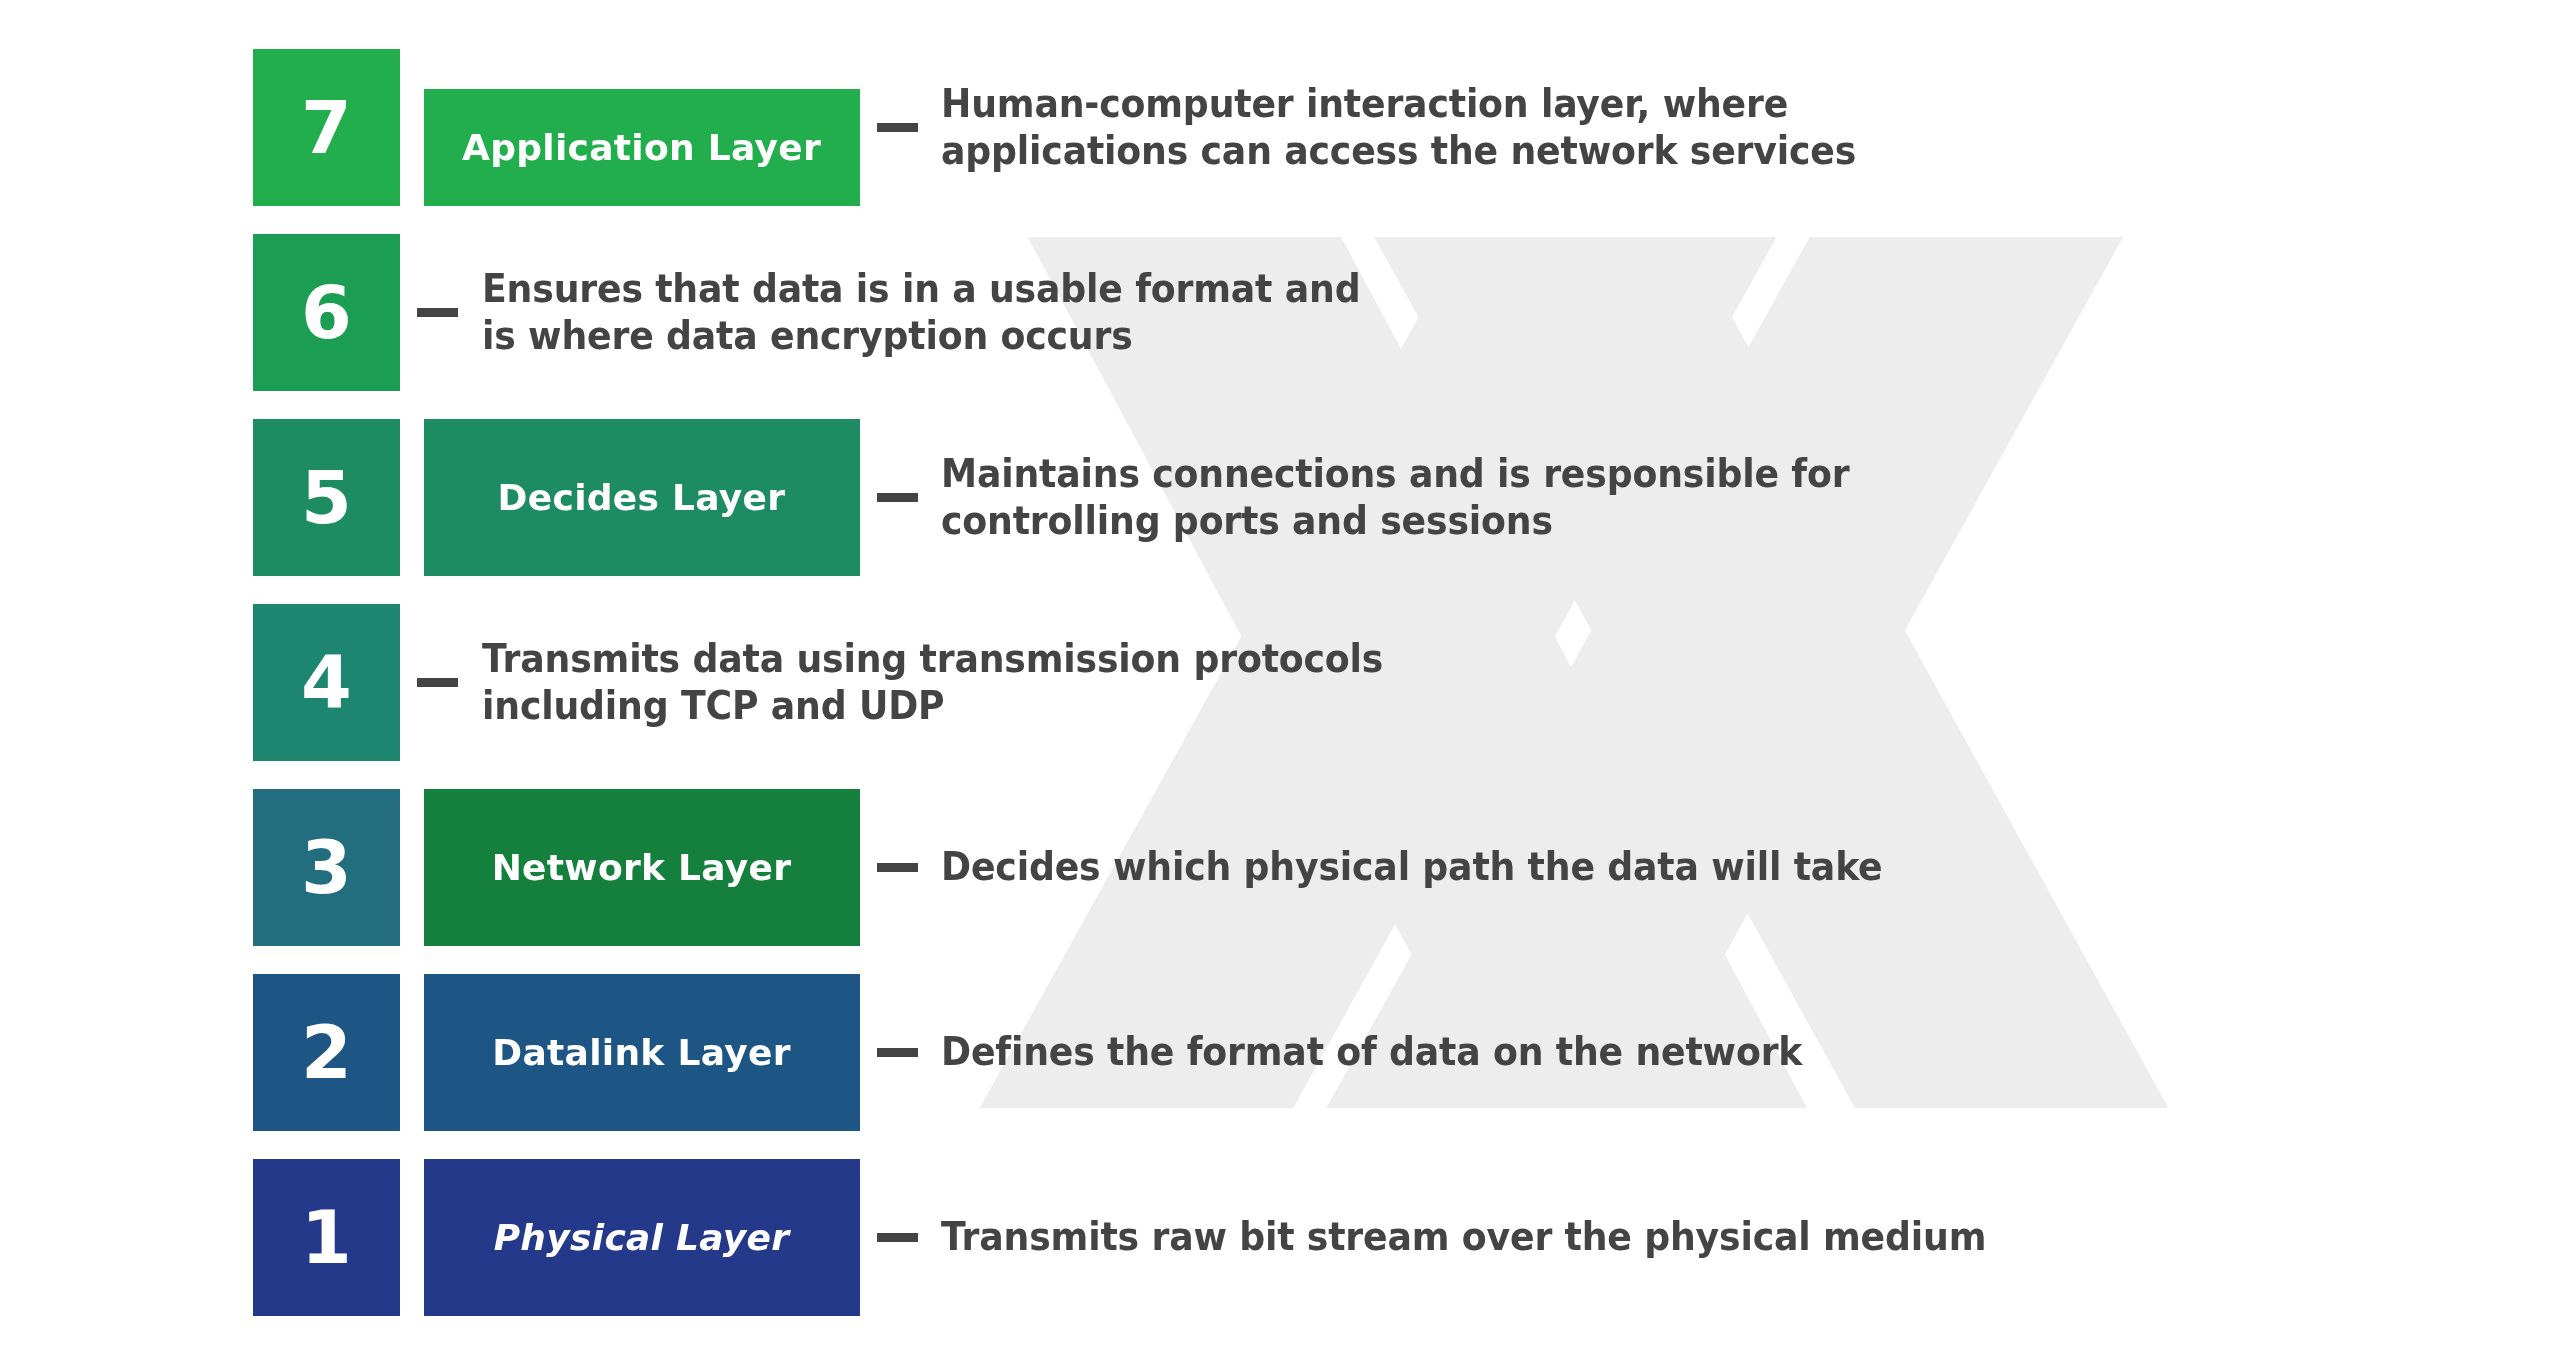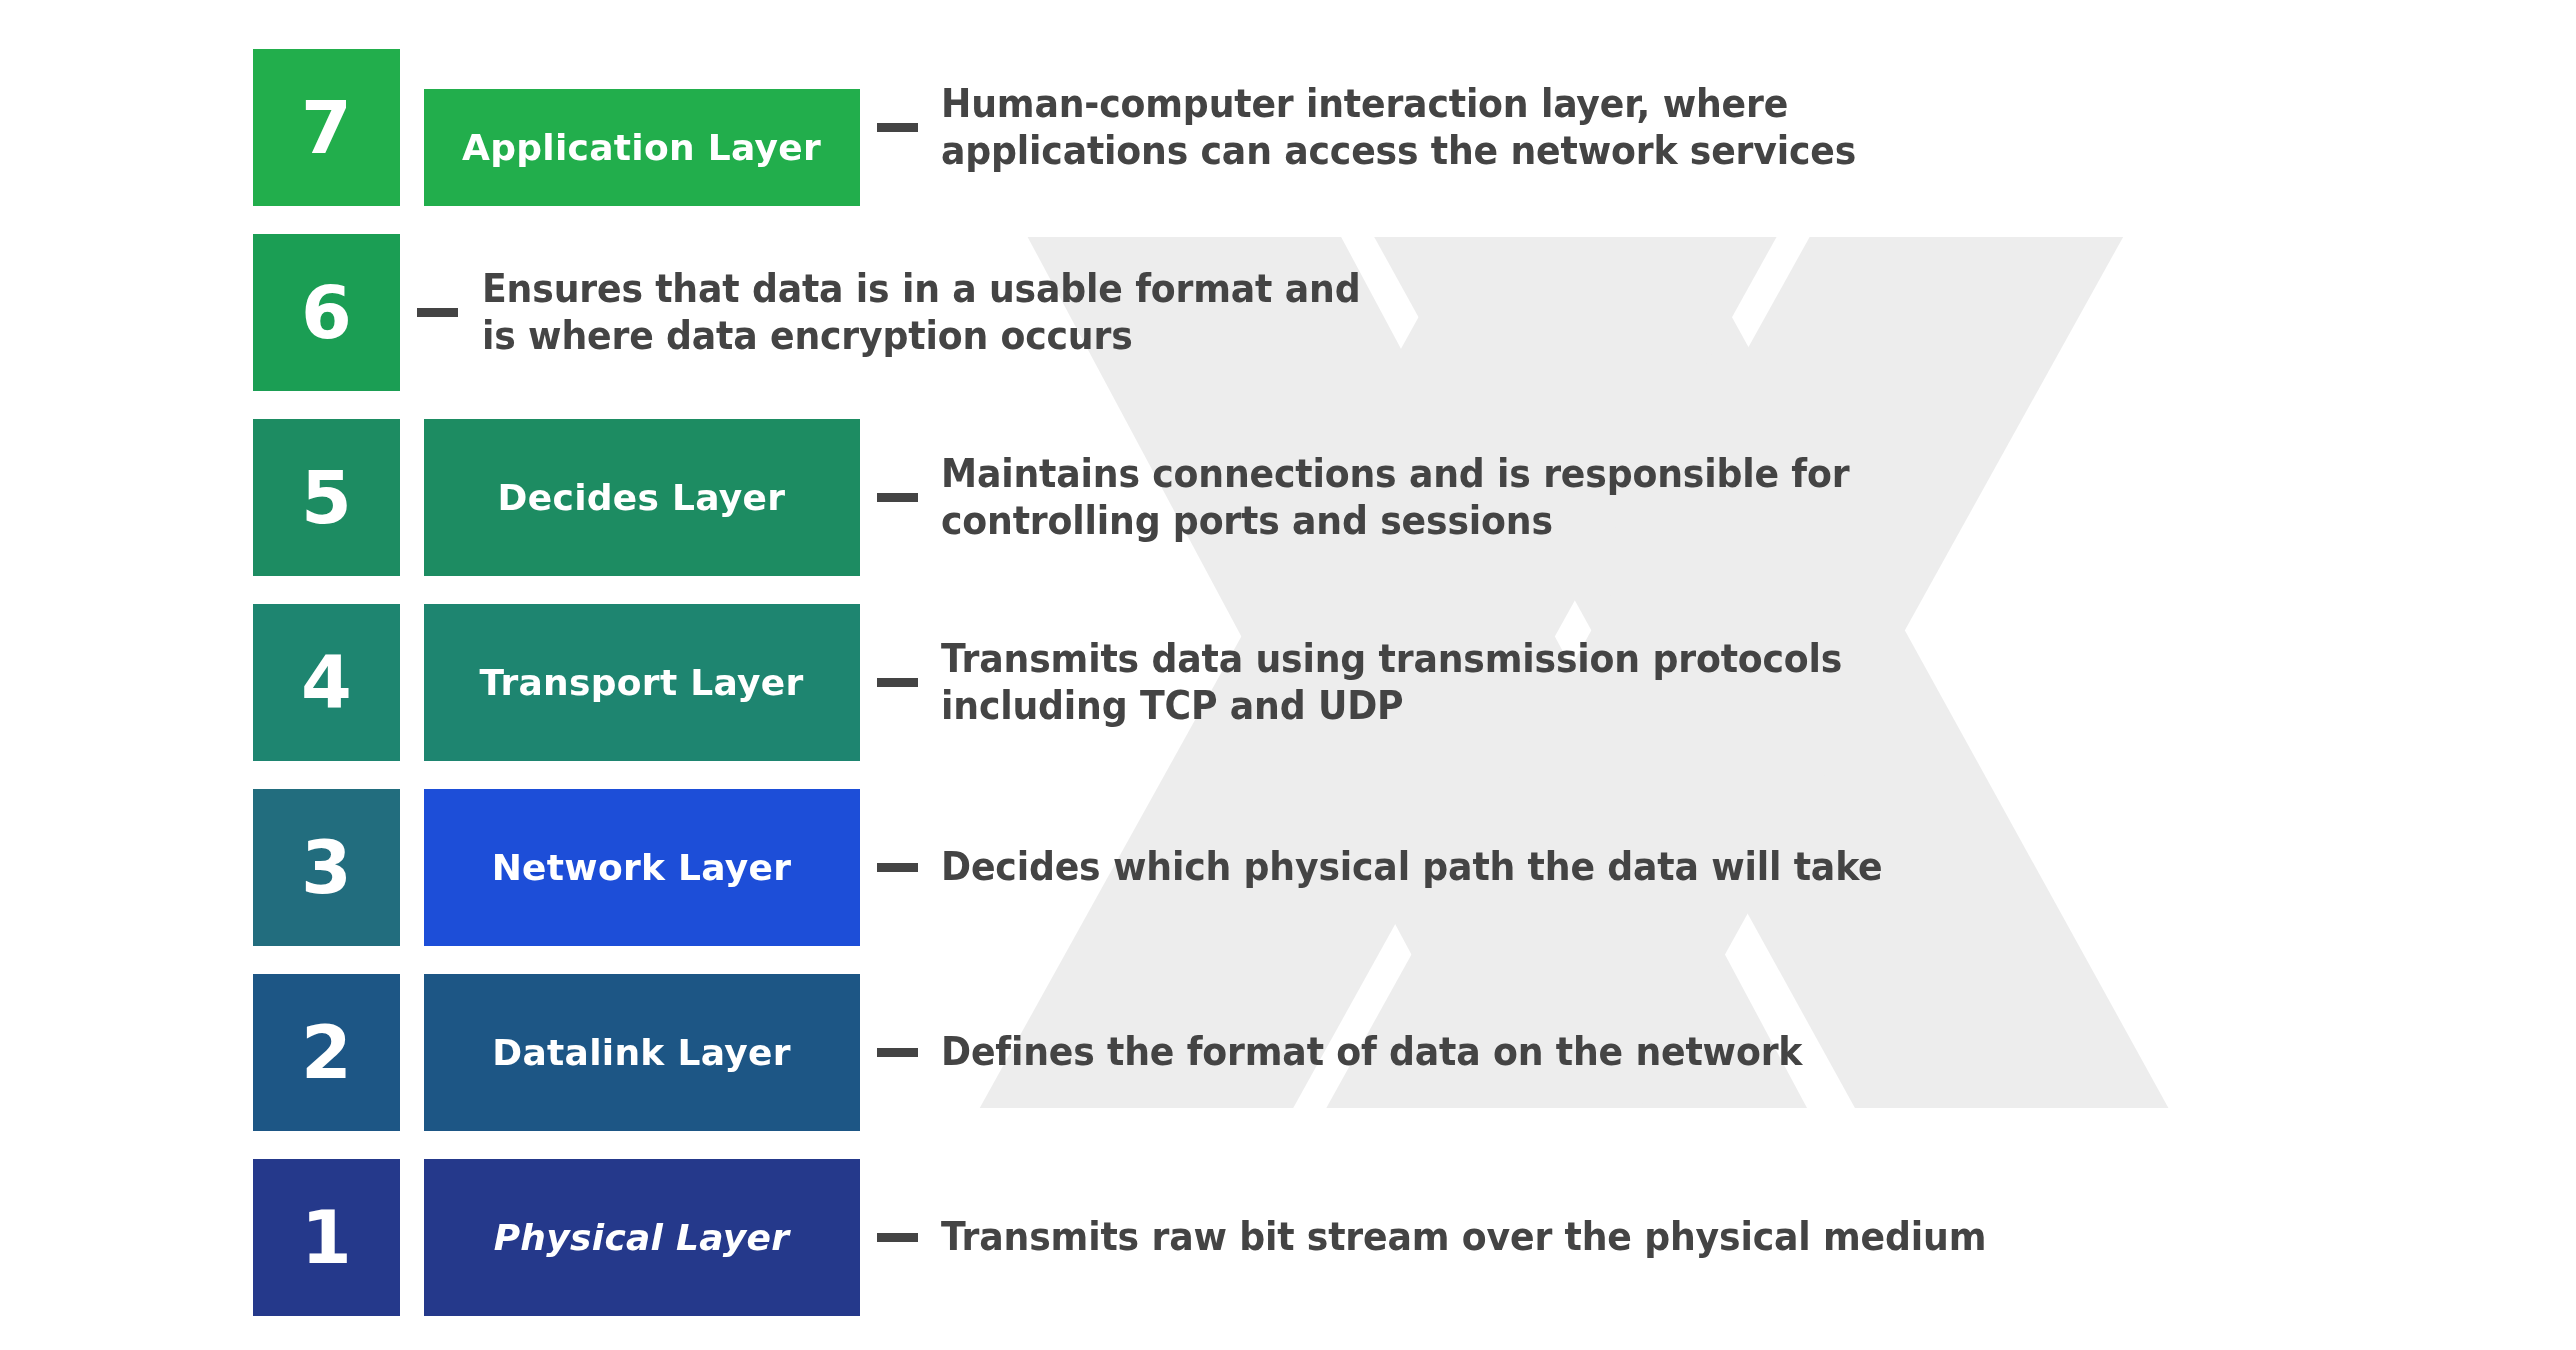--- a/index.html
+++ b/index.html
@@ -154,33 +154,30 @@
       </div>
       <div class="dash" style="background: rgb(68, 68, 68);"></div>
       <div class="desc" style="color: rgb(68, 68, 68);">Maintains connections and is responsible for
 controlling ports and sessions</div>
     </div>
 
     <div class="layer-row">
       <div class="num-box" style="background: rgb(30, 133, 112);">
         <span class="num">4</span>
       </div>
-      <div class="name-box" style="background: rgb(30, 133, 112);">
-        <span class="name">Transport Layer</span>
-      </div>
       <div class="dash" style="background: rgb(68, 68, 68);"></div>
       <div class="desc" style="color: rgb(68, 68, 68);">Transmits data using transmission protocols
 including TCP and UDP</div>
     </div>
 
     <div class="layer-row">
       <div class="num-box" style="background: rgb(34, 109, 126);">
         <span class="num">3</span>
       </div>
-      <div class="name-box" style="background: #1d4ed8;">
+      <div class="name-box" style="background: #15803d;">
         <span class="name">Network Layer</span>
       </div>
       <div class="dash" style="background: rgb(68, 68, 68);"></div>
       <div class="desc" style="color: rgb(68, 68, 68);">Decides which physical path the data will take</div>
     </div>
 
     <div class="layer-row">
       <div class="num-box" style="background: rgb(29, 86, 133);">
         <span class="num">2</span>
       </div>

